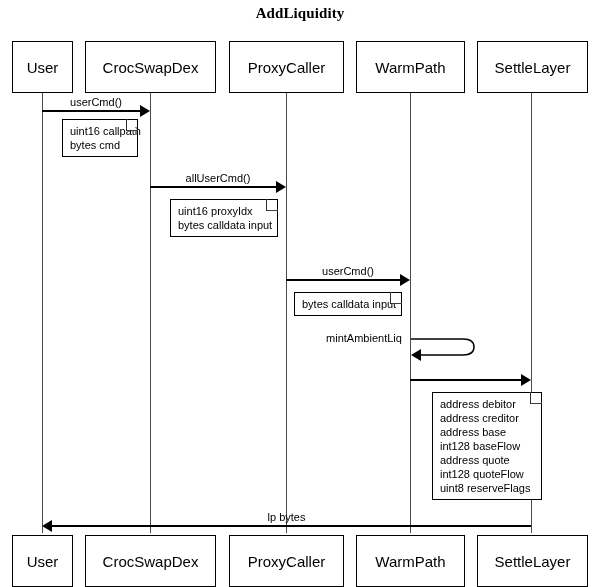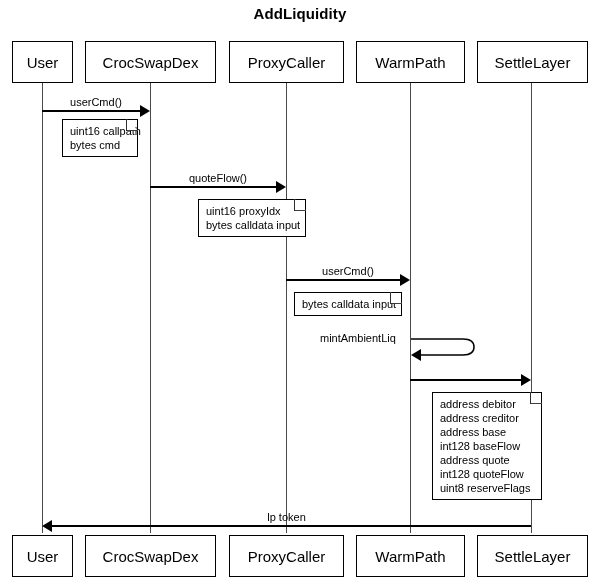--- a/index.html
+++ b/index.html
@@ -24,33 +24,34 @@
   .diagram-title {
     position: absolute;
     left: 0;
     top: 5px;
     width: 600px;
     text-align: center;
     font-size: 15px;
     font-weight: bold;
     color: #000000;
     letter-spacing: 0.1px;
+    font-family: Liberation Serif, serif;
   }
   
   .participant {
     position: absolute;
     box-sizing: border-box;
     border: 1.4px solid #000000;
     background: #ffffff;
     display: flex;
     align-items: center;
     justify-content: center;
     font-size: 15px;
     color: #000000;
-    height: 42px;
+    height: 52px;
   }
   
   .lifeline {
     position: absolute;
     width: 1.4px;
     background: #4a4a4a;
   }
   
   .msg-line {
     position: absolute;
@@ -135,51 +136,51 @@
     <span>SettleLayer</span>
   </div>
 
   <div class="msg-label" style="left:42px; top:96px; width:108px;">userCmd()</div>
   <div class="msg-line" style="left:42px; top:110px; width:100px;"></div>
   <div class="arrow-head right" style="left:140px; top:105px;"></div>
 
   <div class="note" style="left:62px; top:119px; width:76px;">uint16 callpath
 bytes cmd</div>
 
-  <div class="msg-label" style="left:150px; top:172px; width:136px;">quoteFlow()</div>
+  <div class="msg-label" style="left:150px; top:172px; width:136px;">allUserCmd()</div>
   <div class="msg-line" style="left:150px; top:186px; width:128px;"></div>
   <div class="arrow-head right" style="left:276px; top:181px;"></div>
 
-  <div class="note" style="left:170px; top:199px; width:108px;margin-left:28px;">uint16 proxyIdx
+  <div class="note" style="left:170px; top:199px; width:108px;">uint16 proxyIdx
 bytes calldata input</div>
 
   <div class="msg-label" style="left:286px; top:265px; width:124px;">userCmd()</div>
   <div class="msg-line" style="left:286px; top:279px; width:116px;"></div>
   <div class="arrow-head right" style="left:400px; top:274px;"></div>
 
   <div class="note" style="left:294px; top:292px; width:108px;">bytes calldata input</div>
 
-  <div class="msg-label" style="left:320px; top:332px; width:88px; text-align:left;">mintAmbientLiq</div>
+  <div class="msg-label" style="left:320px; top:332px; width:88px; text-align:center;">mintAmbientLiq</div>
   <svg class="self-call" width="70" height="30" style="left:410px; top:334px;" viewBox="0 0 70 30">
     <path d="M 1 5 L 53 5 Q 64 5 64 13 Q 64 21 53 21 L 10 21" fill="none" stroke="#000000" stroke-width="1.5"></path>
     <polygon points="11,15 11,27 1,21" fill="#000000"></polygon>
   </svg>
 
   <div class="msg-line" style="left:410px; top:379px; width:113px;"></div>
   <div class="arrow-head right" style="left:521px; top:374px;"></div>
 
   <div class="note" style="left:432px; top:392px; width:110px;">address debitor
 address creditor
 address base
 int128 baseFlow
 address quote
 int128 quoteFlow
 uint8 reserveFlags</div>
 
-  <div class="msg-label" style="left:42px; top:511px; width:489px;">lp token</div>
+  <div class="msg-label" style="left:42px; top:511px; width:489px;">lp bytes</div>
   <div class="msg-line" style="left:52px; top:525px; width:479px;"></div>
   <div class="arrow-head left" style="left:42px; top:520px;"></div>
 
   <div class="participant" style="left:12px; top:535px; width:61px;">
     <span>User</span>
   </div>
   <div class="participant" style="left:85px; top:535px; width:131px;">
     <span>CrocSwapDex</span>
   </div>
   <div class="participant" style="left:229px; top:535px; width:115px;">

